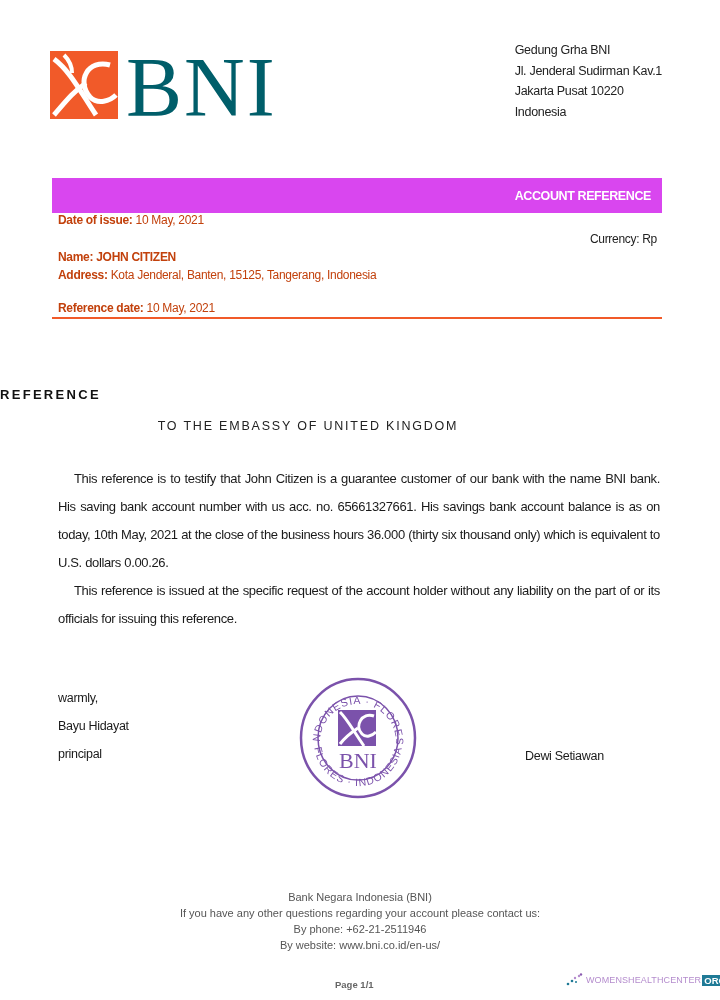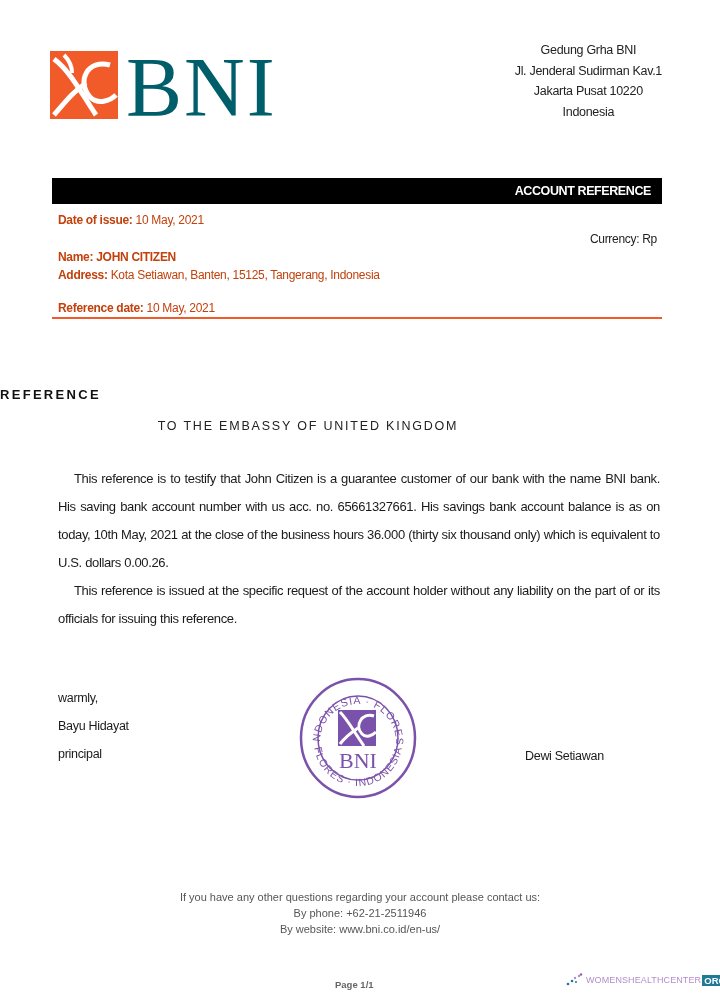--- a/index.html
+++ b/index.html
@@ -4,23 +4,23 @@
 <style>
   * { box-sizing: border-box; margin: 0; padding: 0; }
   html, body { width: 720px; height: 1000px; background: #ffffff; overflow: hidden; }
   body { position: relative; font-family: "Liberation Sans", "DejaVu Sans", sans-serif; color: #1a1a1a; }
 
   .logo { position: absolute; left: 50px; top: 49px; width: 232px; height: 71px; display: flex; align-items: center; }
   .logo-mark { width: 68px; height: 68px; background: #f15a29; position: relative; overflow: hidden; flex: none; }
   .logo-mark svg { position: absolute; left: 0; top: 0; }
   .logo-text { font-family: "Liberation Serif", "DejaVu Serif", serif; color: #005e6a; font-size: 84px; line-height: 68px; letter-spacing: 2px; margin-left: 8px; margin-top: 6px; }
 
-  .address { position: absolute; right: 58px; top: 40px; text-align: center; font-size: 12.5px; line-height: 20.5px; color: #222; letter-spacing: -0.3px; }
+  .address { position: absolute; right: 58px; top: 40px; text-align: left; font-size: 12.5px; line-height: 20.5px; color: #222; letter-spacing: -0.3px; }
 
-  .header-bar { position: absolute; left: 52px; top: 178px; width: 610px; height: 26px; background: #000000; display: flex; align-items: center; justify-content: flex-end; padding-right: 11px; }
+  .header-bar { position: absolute; left: 52px; top: 178px; width: 610px; height: 35px; background: #d946ef; display: flex; align-items: center; justify-content: flex-end; padding-right: 11px; }
   .header-bar span { color: #ffffff; font-size: 12.5px; font-weight: bold; letter-spacing: -0.4px; }
 
   .info { position: absolute; left: 58px; font-size: 12px; color: #c2410c; letter-spacing: -0.3px; }
   .info b { font-weight: bold; }
   .currency { position: absolute; right: 63px; top: 232px; font-size: 12px; letter-spacing: -0.3px; color: #222; }
 
   .divider { position: absolute; left: 52px; top: 317px; width: 610px; height: 2px; background: #f15a29; }
 
   .title { position: absolute; left: 0; width: 720px; top: 387px; text-align: left; font-size: 13px; font-weight: bold; letter-spacing: 2.3px; color: #111; }
   .subtitle { position: absolute; left: 0; width: 616px; top: 419px; text-align: center; font-size: 12.5px; letter-spacing: 1.8px; color: #222; }
@@ -69,21 +69,21 @@
 </div>
 
 <div class="info" style="top:213px;">
   <b>Date of issue:</b><span> 10 May, 2021</span>
 </div>
 <div class="currency">Currency: Rp</div>
 <div class="info" style="top:250px;">
   <b>Name:</b><b> JOHN CITIZEN</b>
 </div>
 <div class="info" style="top:268px;">
-  <b>Address:</b><span> Kota Setiawan, Banten, 15125, Tangerang, Indonesia</span>
+  <b>Address:</b><span> Kota Jenderal, Banten, 15125, Tangerang, Indonesia</span>
 </div>
 <div class="info" style="top:286px;margin-top:15px;">
   <b>Reference date:</b><span> 10 May, 2021</span>
 </div>
 
 <div class="divider"></div>
 
 <div class="title">REFERENCE</div>
 <div class="subtitle">TO  THE EMBASSY OF UNITED KINGDOM</div>
 
@@ -117,20 +117,21 @@
     </text>
     <rect x="40" y="34" width="38" height="36" fill="#7b52ab"></rect>
     <path d="M42 36 C50 44 56 56 66 70" stroke="#fff" stroke-width="3" fill="none"></path>
     <path d="M42 68 C48 60 54 56 60 52" stroke="#fff" stroke-width="3" fill="none"></path>
     <path d="M76 40 C64 36 56 50 64 58 C68 62 74 60 78 56" stroke="#fff" stroke-width="3" fill="none"></path>
     <text x="60" y="92" font-family="Liberation Serif, serif" font-size="22" fill="#7b52ab" text-anchor="middle">BNI</text>
   </svg>
 </div>
 
 <div class="footer">
+  <div>Bank Negara Indonesia (BNI)</div>
   <div>If you have any other questions regarding your account please contact us:</div>
   <div>By phone: +62-21-2511946</div>
   <div>By website: www.bni.co.id/en-us/</div>
 </div>
 <div class="page-num">Page 1/1</div>
 
 <div class="watermark">
   <span class="dots">
     <svg width="18" height="14" viewBox="0 0 18 14">
       <circle cx="2" cy="11" r="1.3" fill="#1f7a96"></circle>

